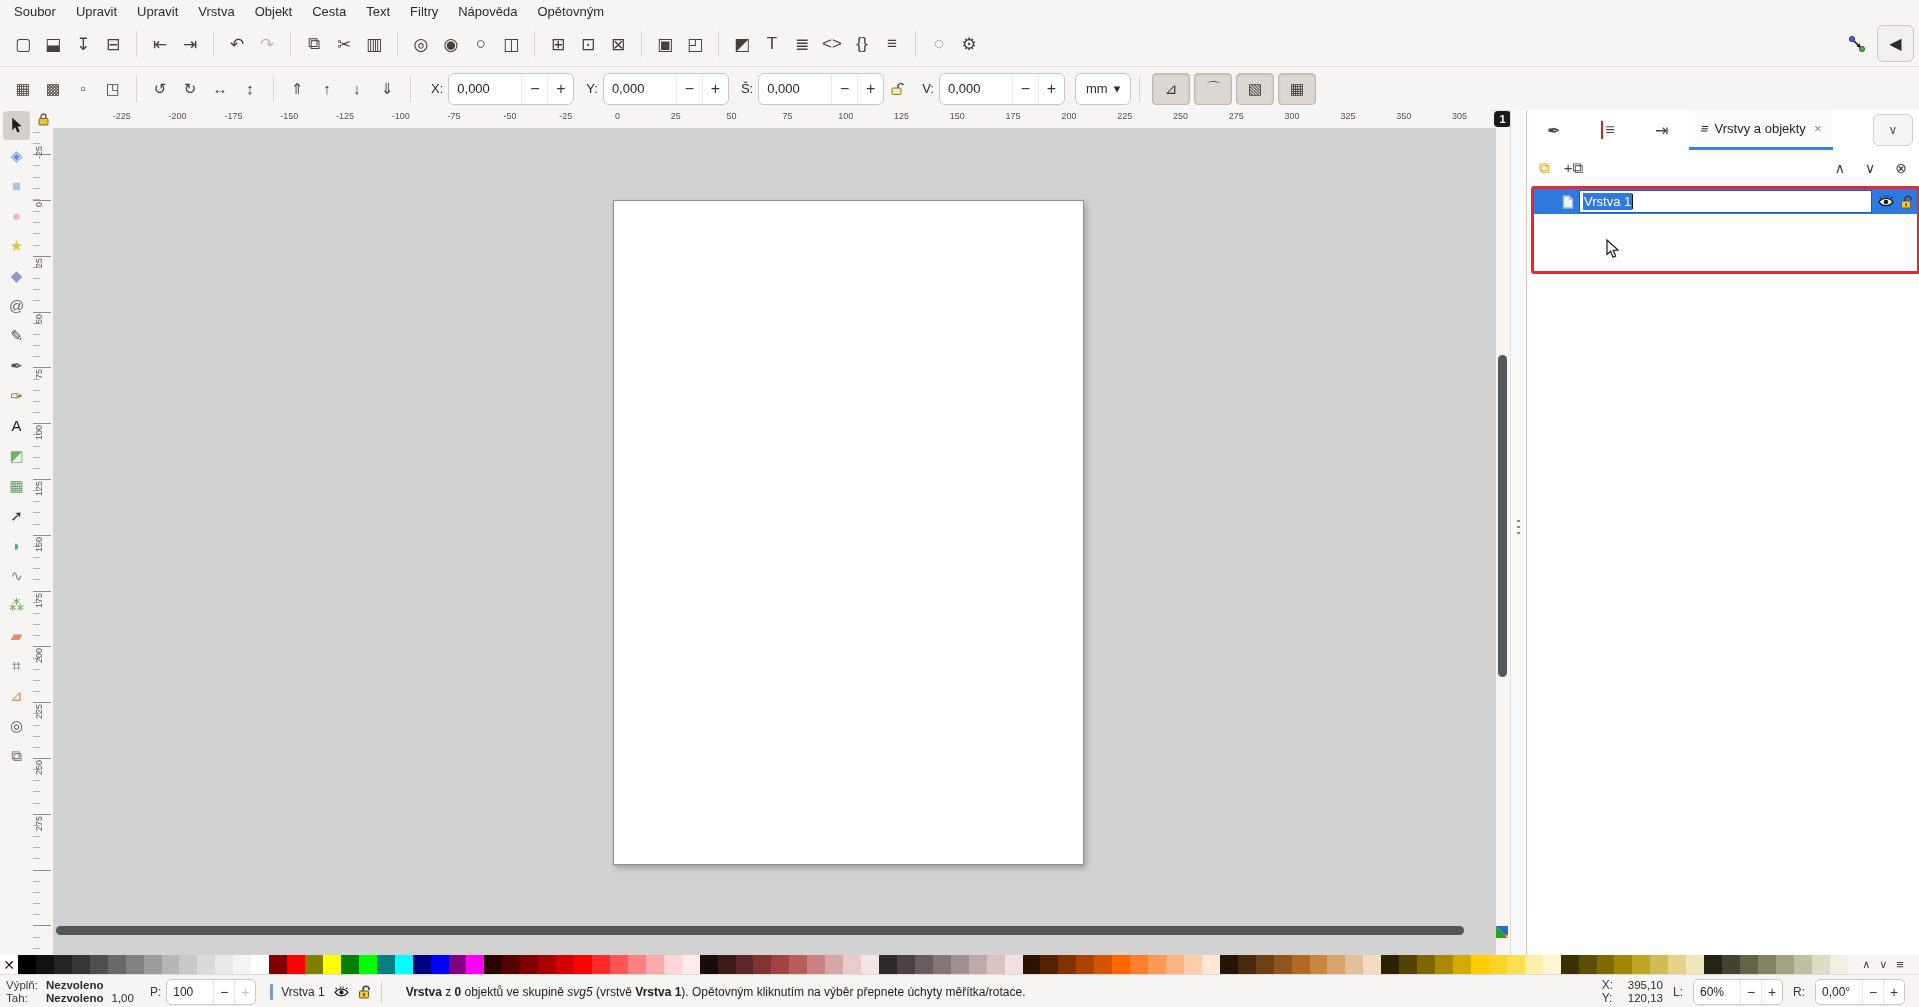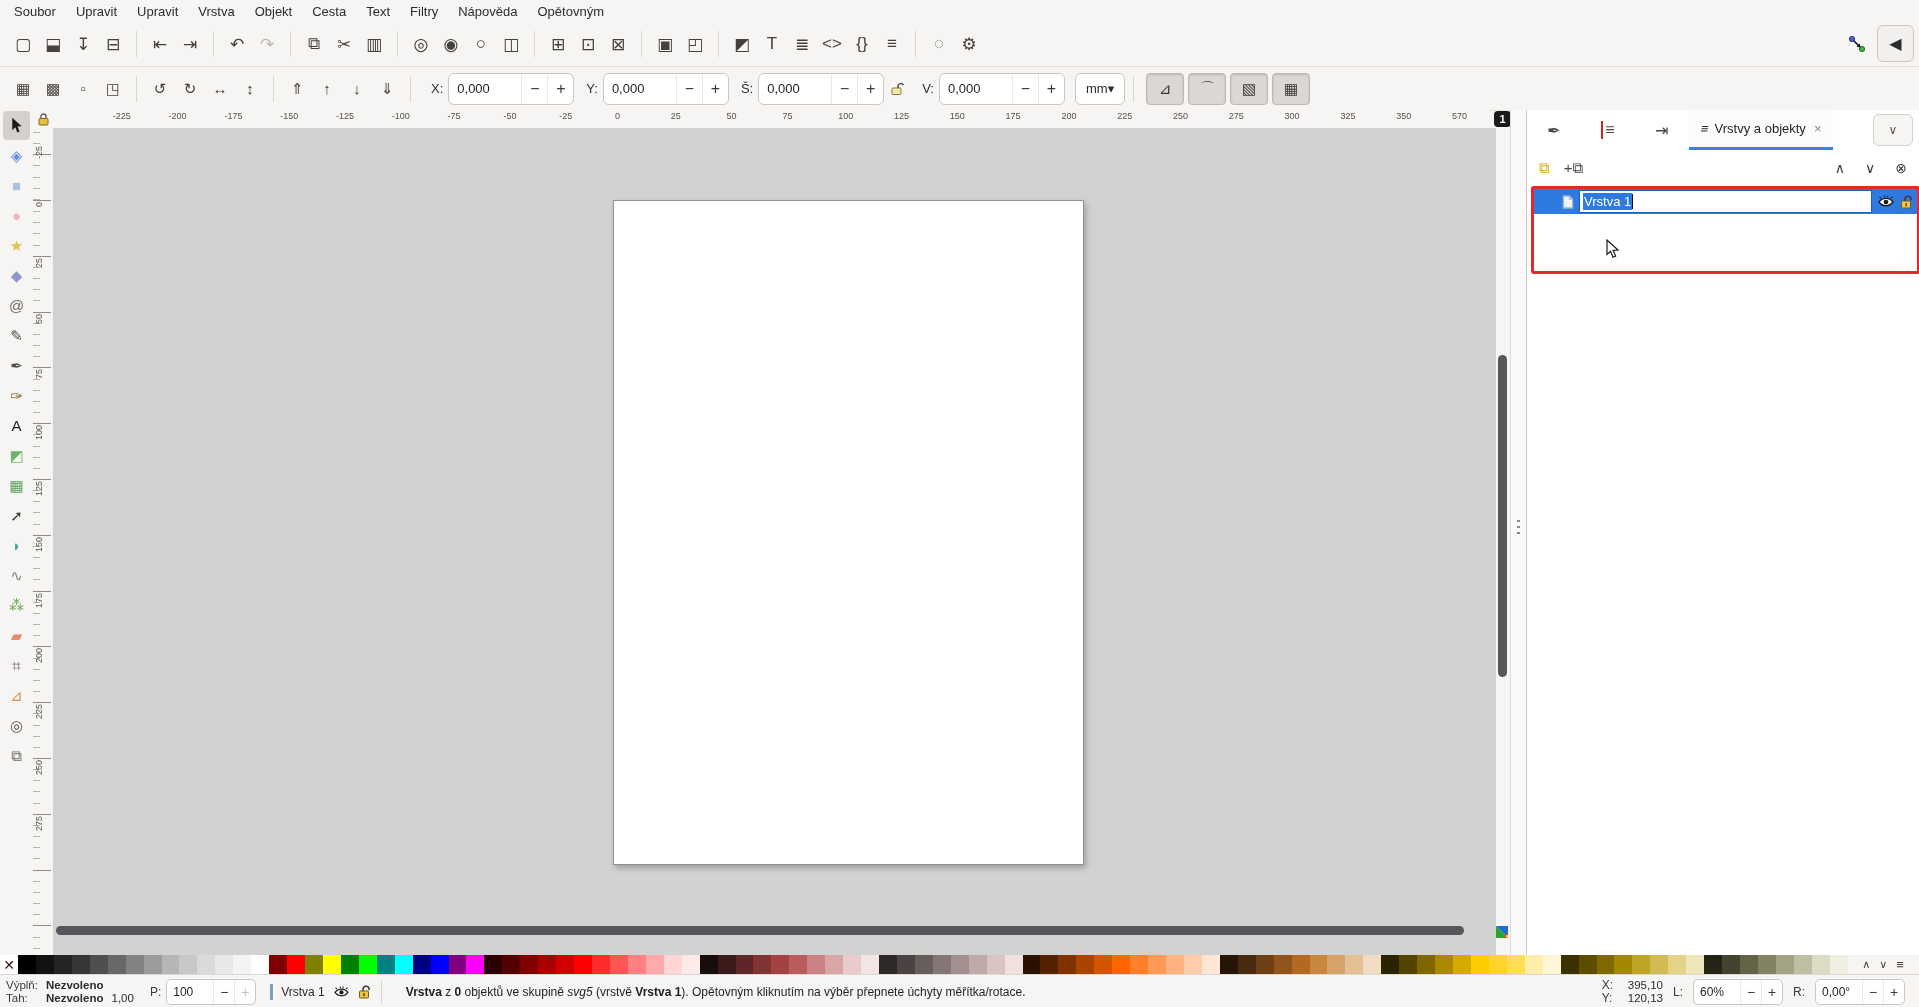--- a/index.html
+++ b/index.html
@@ -21,21 +21,21 @@
   .spin{display:flex;align-items:center;background:#fff;border:1px solid #ccc6c0;border-radius:6px;
         height:30px;overflow:hidden;flex:none;}
   .spin .val{padding:0 8px;min-width:56px;font-size:13px;color:#1f1f1f;}
   .spin .sbtn{width:25px;height:100%;display:flex;align-items:center;justify-content:center;
         color:#3a3a3a;font-size:16px;border-left:1px solid #eceae7;}
   .spin .sbtn.dim{color:#c4c0bb;}
   .spin.small{height:24px;border-radius:5px;}
   .spin.small .val{min-width:34px;font-size:12px;padding:0 6px;}
   .spin.small .sbtn{width:20px;font-size:14px;}
   #lock-wh{margin:0 6px;display:flex;align-items:center;}
-  #unit-dd{display:flex;align-items:center;background:#fff;border:1px solid #ccc6c0;border-radius:6px;
+  #unit-dd{display:flex;align-items:center;gap:6px;background:#fff;border:1px solid #ccc6c0;border-radius:6px;
            height:30px;padding:0 10px;font-size:13px;margin-left:10px;flex:none;}
   .tgl{width:36px;height:30px;display:flex;align-items:center;justify-content:center;margin-left:4px;
        background:#dcd7d2;border:1px solid #bfb9b2;border-radius:4px;font-size:15px;color:#3b3834;
        box-shadow:inset 0 1px 2px rgba(0,0,0,.15);flex:none;}
   #snap-area{position:absolute;top:25px;right:5px;display:flex;align-items:center;gap:10px;}
   #snap-collapse{width:35px;height:35px;background:#f2f0ee;border:1px solid #ccc6c0;border-radius:6px;
        display:flex;align-items:center;justify-content:center;}
   
   #main{position:absolute;top:110px;left:0;right:0;bottom:52px;}
   #toolbox{position:absolute;left:0;top:0;bottom:0;width:33px;background:#f6f5f4;border-right:1px solid #ddd9d5;}
@@ -340,21 +340,21 @@
         <span class="rlabel" style="left: 839px;">125</span>
         <span class="rlabel" style="left: 894.8px;">150</span>
         <span class="rlabel" style="left: 950.6px;">175</span>
         <span class="rlabel" style="left: 1006.4px;">200</span>
         <span class="rlabel" style="left: 1062.2px;">225</span>
         <span class="rlabel" style="left: 1118px;">250</span>
         <span class="rlabel" style="left: 1173.8px;">275</span>
         <span class="rlabel" style="left: 1229.6px;">300</span>
         <span class="rlabel" style="left: 1285.4px;">325</span>
         <span class="rlabel" style="left: 1341.2px;">350</span>
-        <span class="rlabel" style="left: 1397px;">570</span>
+        <span class="rlabel" style="left: 1397px;">305</span>
       </div>
     <div id="page-btn">1</div>
     <div id="vruler">
         <span class="rlabelv" style="top: 18.2px;">-25</span>
         <span class="rlabelv" style="top: 74px;">0</span>
         <span class="rlabelv" style="top: 129.8px;">25</span>
         <span class="rlabelv" style="top: 185.6px;">50</span>
         <span class="rlabelv" style="top: 241.4px;">75</span>
         <span class="rlabelv" style="top: 297.2px;">100</span>
         <span class="rlabelv" style="top: 353px;">125</span>

